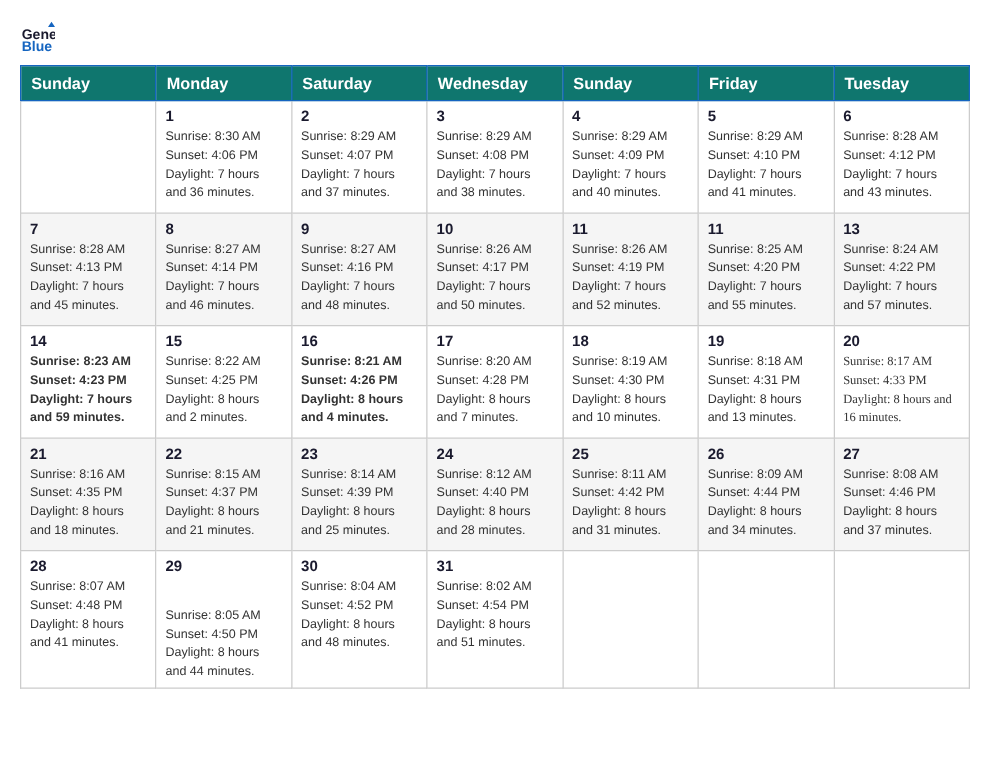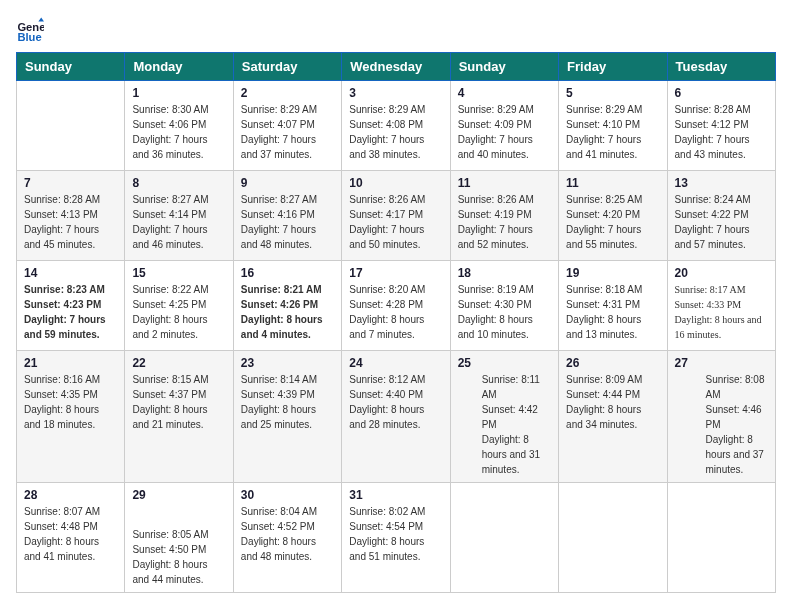--- a/index.html
+++ b/index.html
@@ -261,33 +261,33 @@
 Daylight: 8 hours and 25 minutes.</div>
         </td>
         <td>
           <div class="day-num">24</div>
           <div class="day-info" style="white-space: pre-line;">Sunrise: 8:12 AM
 Sunset: 4:40 PM
 Daylight: 8 hours and 28 minutes.</div>
         </td>
         <td>
           <div class="day-num">25</div>
-          <div class="day-info" style="white-space: pre-line; margin-left: 24px;">Sunrise: 8:11 AM
+          <div class="day-info" style="white-space: pre-line;">Sunrise: 8:11 AM
 Sunset: 4:42 PM
 Daylight: 8 hours and 31 minutes.</div>
         </td>
         <td>
           <div class="day-num">26</div>
           <div class="day-info" style="white-space: pre-line;">Sunrise: 8:09 AM
 Sunset: 4:44 PM
 Daylight: 8 hours and 34 minutes.</div>
         </td>
         <td>
           <div class="day-num">27</div>
-          <div class="day-info" style="white-space: pre-line; margin-left: 31px;">Sunrise: 8:08 AM
+          <div class="day-info" style="white-space: pre-line;">Sunrise: 8:08 AM
 Sunset: 4:46 PM
 Daylight: 8 hours and 37 minutes.</div>
         </td>
       </tr>
       <tr>
         <td>
           <div class="day-num">28</div>
           <div class="day-info" style="white-space: pre-line;">Sunrise: 8:07 AM
 Sunset: 4:48 PM
 Daylight: 8 hours and 41 minutes.</div>

